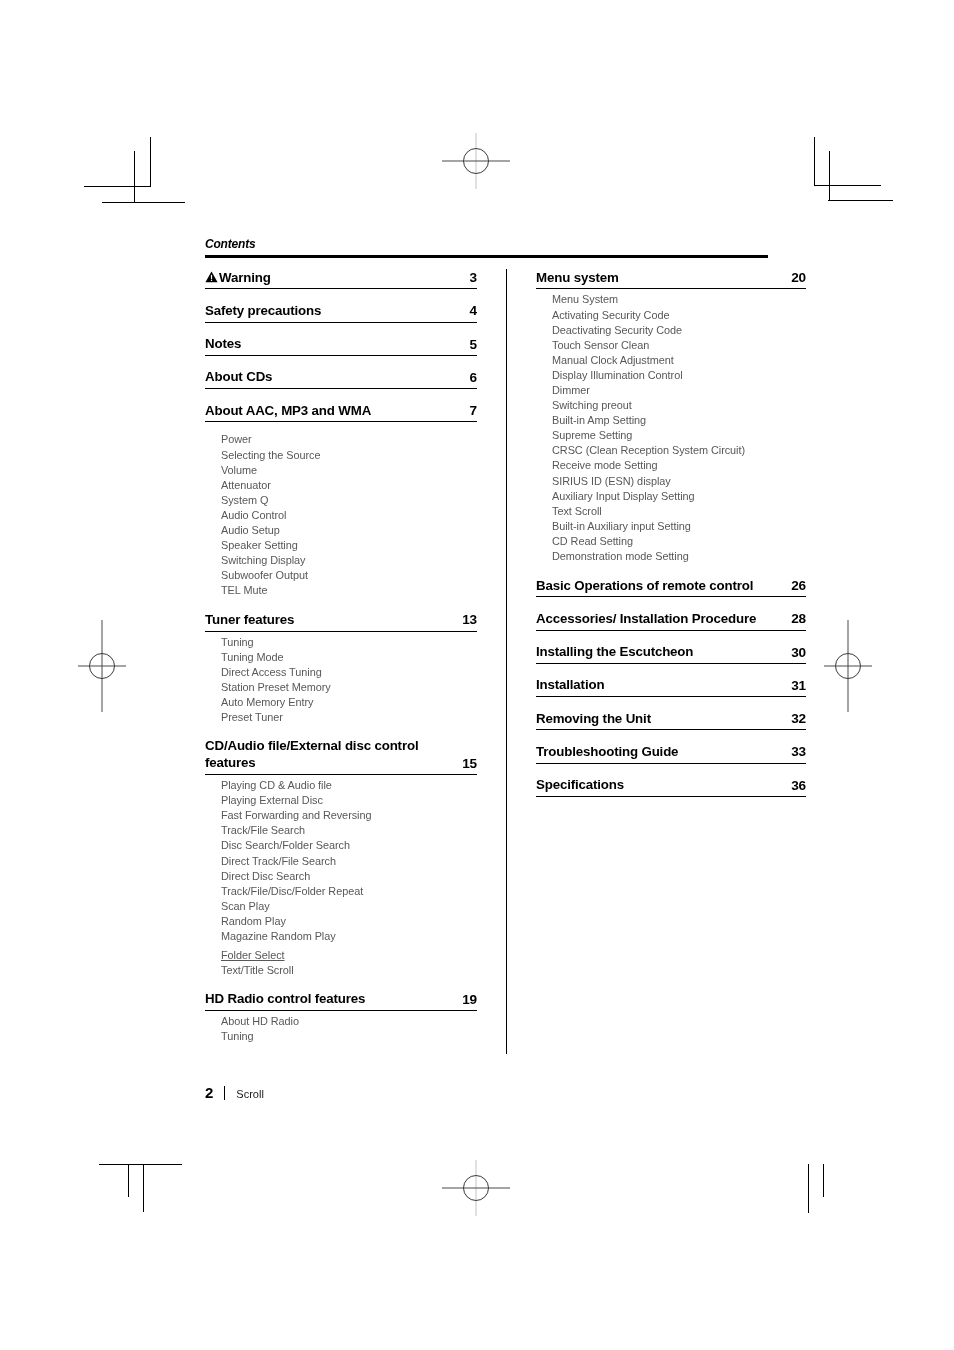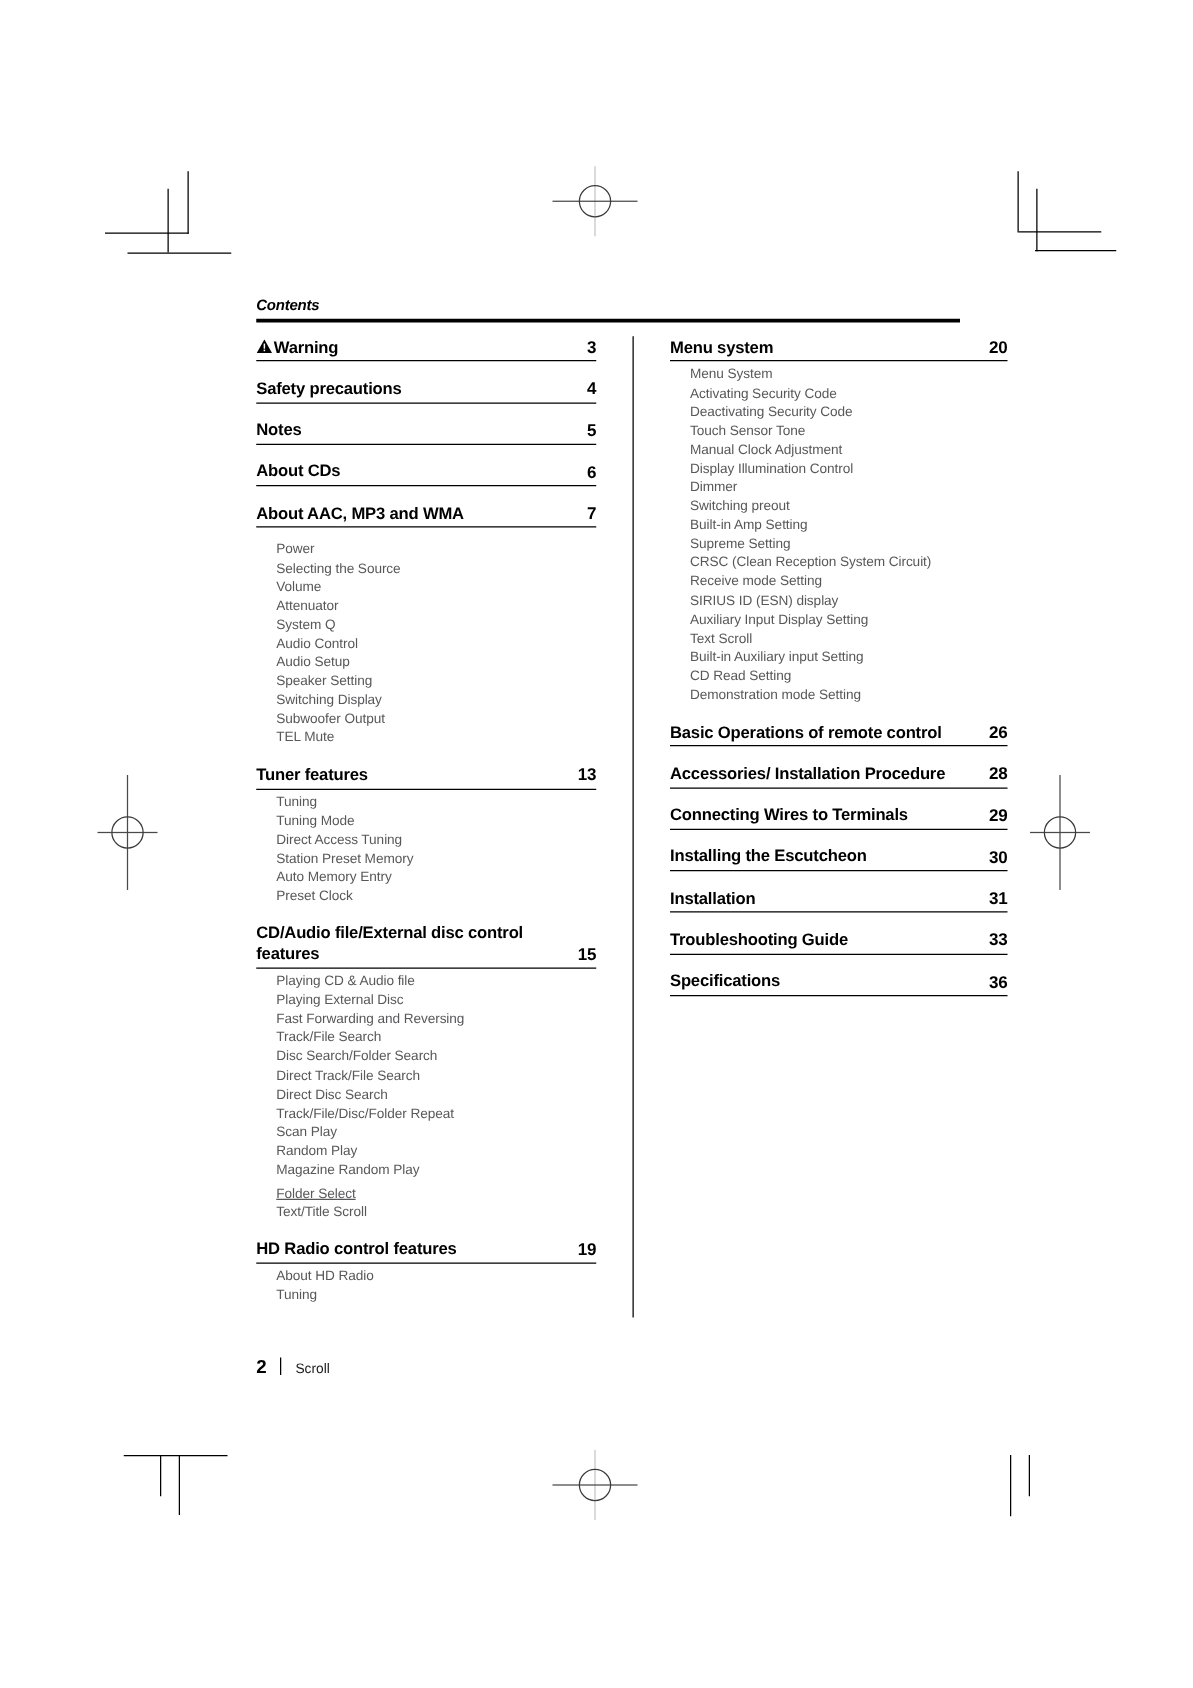--- a/index.html
+++ b/index.html
@@ -298,21 +298,21 @@
               <div class="chapter-label">Tuner features</div>
               <div class="chapter-page">13</div>
             </div>
           </div>
           <ul class="subitems">
             <li>Tuning</li>
             <li>Tuning Mode</li>
             <li>Direct Access Tuning</li>
             <li>Station Preset Memory</li>
             <li>Auto Memory Entry</li>
-            <li>Preset Clock</li>
+            <li>Preset Tuner</li>
           </ul>
         </div>
         <div class="list-block">
           <div class="chapter spaced">
             <div class="chapter-row">
               <div class="chapter-label">CD/Audio file/External disc control features</div>
               <div class="chapter-page">15</div>
             </div>
           </div>
           <ul class="subitems">
@@ -352,21 +352,21 @@
           <div class="chapter">
             <div class="chapter-row">
               <div class="chapter-label">Menu system</div>
               <div class="chapter-page">20</div>
             </div>
           </div>
           <ul class="subitems">
             <li>Menu System</li>
             <li>Activating Security Code</li>
             <li>Deactivating Security Code</li>
-            <li>Touch Sensor Tone</li>
+            <li>Touch Sensor Clean</li>
             <li>Manual Clock Adjustment</li>
             <li>Display Illumination Control</li>
             <li>Dimmer</li>
             <li>Switching preout</li>
             <li>Built-in Amp Setting</li>
             <li>Supreme Setting</li>
             <li>CRSC (Clean Reception System Circuit)</li>
             <li>Receive mode Setting</li>
             <li>SIRIUS ID (ESN) display</li>
             <li>Auxiliary Input Display Setting</li>
@@ -388,38 +388,38 @@
           <div class="chapter spaced">
             <div class="chapter-row">
               <div class="chapter-label">Accessories/ Installation Procedure</div>
               <div class="chapter-page">28</div>
             </div>
           </div>
         </div>
         <div class="list-block">
           <div class="chapter spaced">
             <div class="chapter-row">
-              <div class="chapter-label">Connecting Wires to Terminals</div>
-              <div class="chapter-page">29</div>
-            </div>
-          </div>
-        </div>
-        <div class="list-block">
-          <div class="chapter spaced">
-            <div class="chapter-row">
               <div class="chapter-label">Installing the Escutcheon</div>
               <div class="chapter-page">30</div>
             </div>
           </div>
         </div>
         <div class="list-block">
           <div class="chapter spaced">
             <div class="chapter-row">
               <div class="chapter-label">Installation</div>
               <div class="chapter-page">31</div>
+            </div>
+          </div>
+        </div>
+        <div class="list-block">
+          <div class="chapter spaced">
+            <div class="chapter-row">
+              <div class="chapter-label">Removing the Unit</div>
+              <div class="chapter-page">32</div>
             </div>
           </div>
         </div>
         <div class="list-block">
           <div class="chapter spaced">
             <div class="chapter-row">
               <div class="chapter-label">Troubleshooting Guide</div>
               <div class="chapter-page">33</div>
             </div>
           </div>

